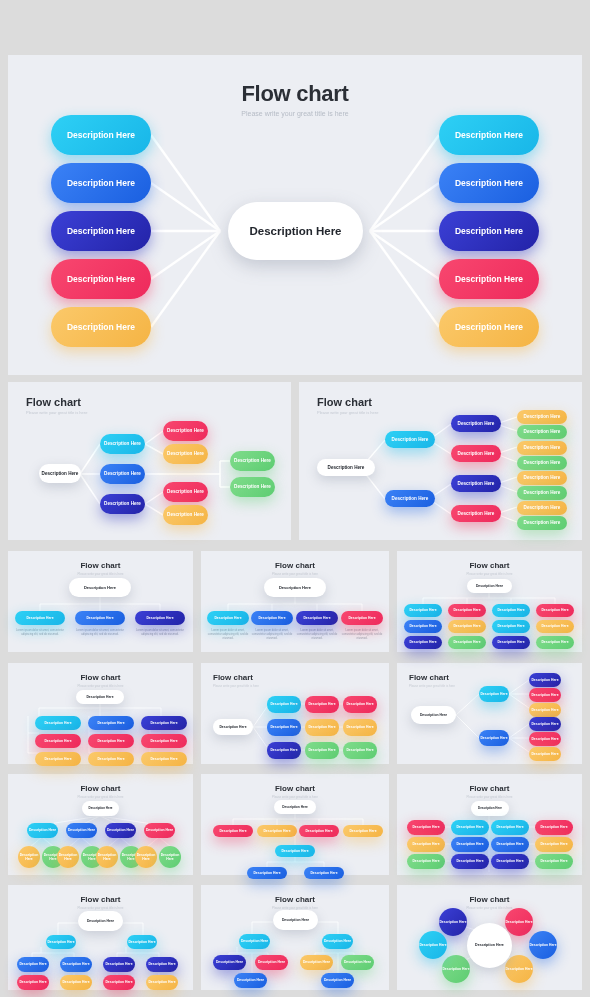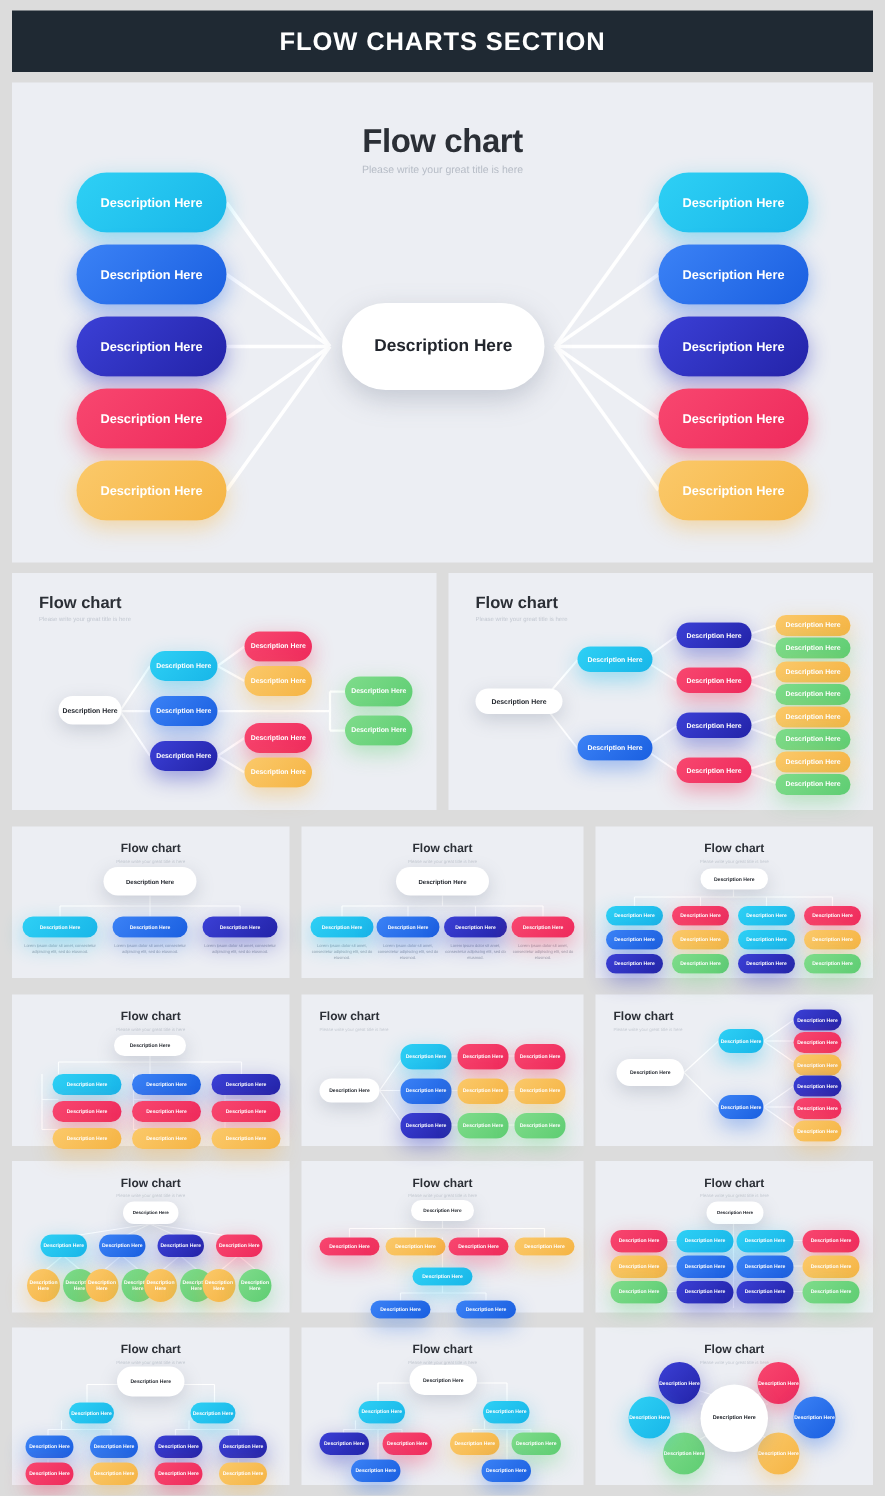--- a/index.html
+++ b/index.html
@@ -72,23 +72,20 @@
   .sm .pill{ font-size:3.4px; font-weight:600; }
   .sm .circ{ border-radius:50%; }
   .lorem{ position:absolute; text-align:center; font-size:2.7px; color:#9aa1ad;
     line-height:1.55; }
 </style>
 </head>
 <body>
 
 <div class="page">
 
-  <div class="header">
-    <div class="header-title">FLOW CHARTS SECTION</div>
-  </div>
 
   <div class="hero">
     <div class="hero-title">Flow chart</div>
     <div class="hero-sub">Please write your great title is here</div>
 
     <svg class="lines" viewBox="0 0 574 320">
       <g stroke-width="2.4">
         <line x1="143" y1="80" x2="212" y2="176"></line>
         <line x1="143" y1="128" x2="212" y2="176"></line>
         <line x1="143" y1="176" x2="212" y2="176"></line>

